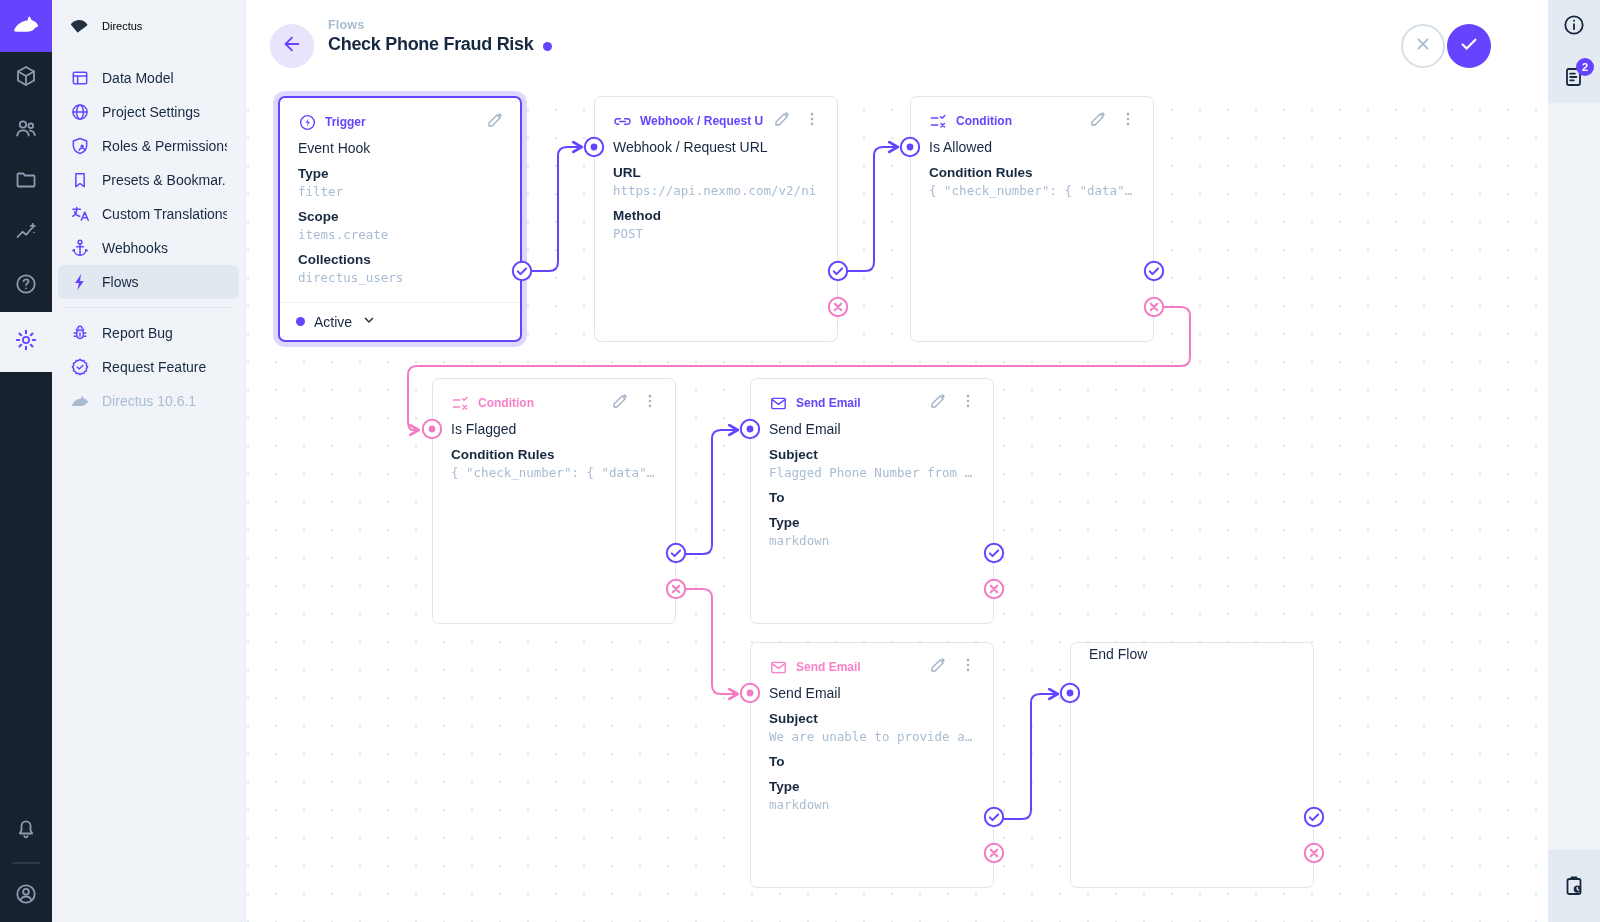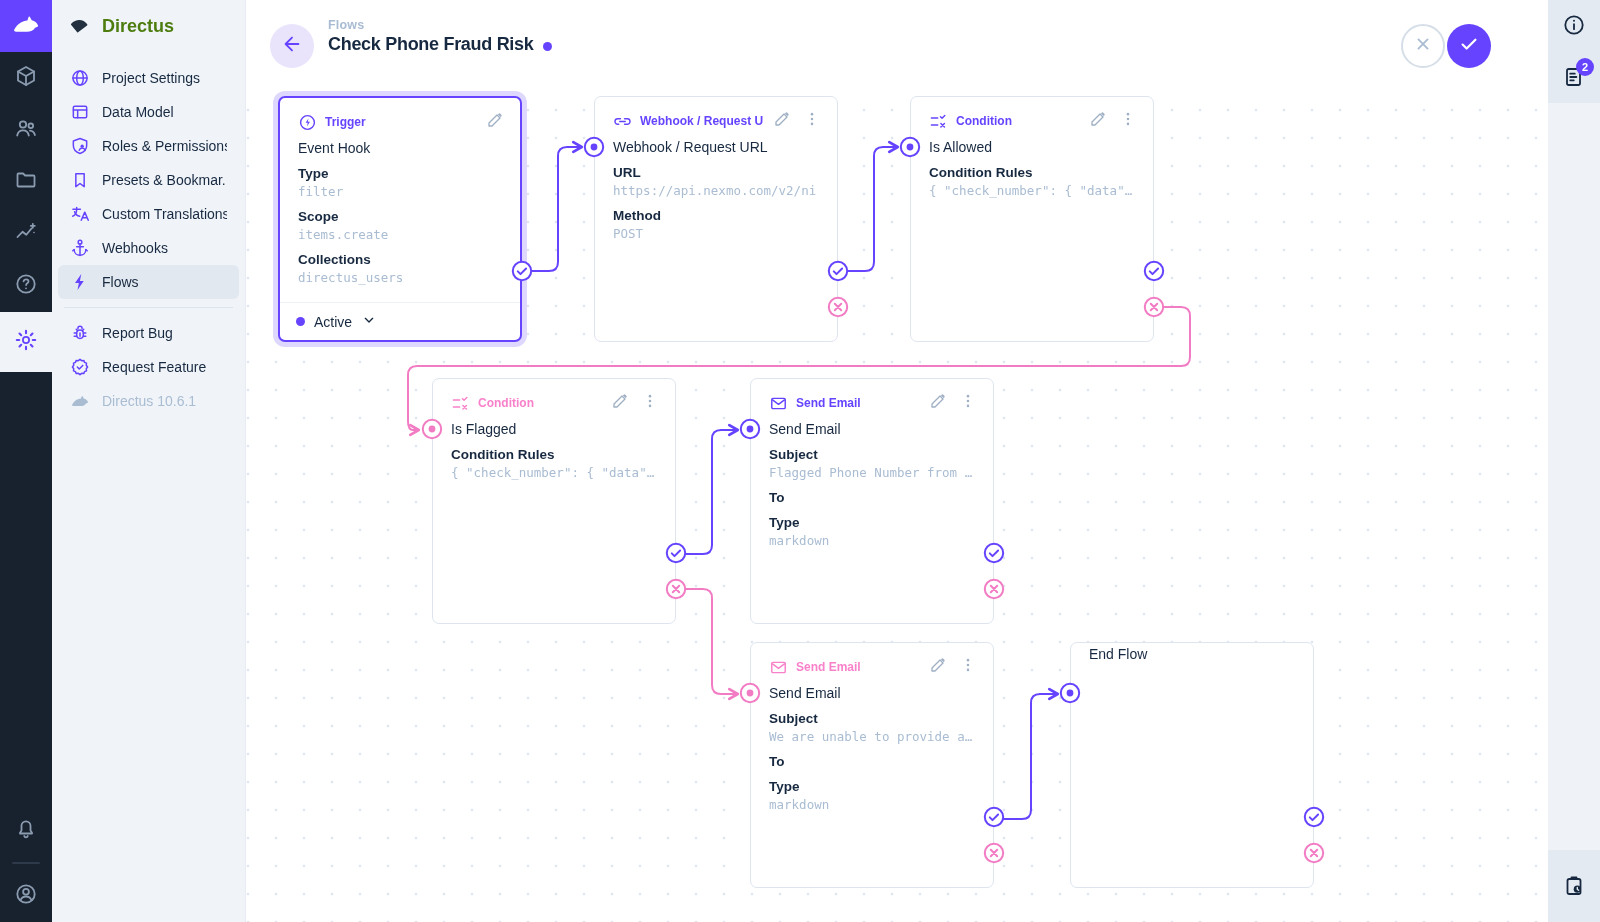--- a/index.html
+++ b/index.html
@@ -12,21 +12,21 @@
   .logo-cell { width:52px; height:52px; background:#6644ff; display:flex; align-items:center; justify-content:center; cursor:pointer; }
   .module-cell { width:52px; height:52px; display:flex; align-items:center; justify-content:center; color:#8b9bb0; cursor:pointer; }
   .module-cell svg { width:24px; height:24px; }
   .module-cell.active { background:#f0f4f9; color:#6644ff; height:60px; }
   .module-spacer { flex:1; }
   .module-divider { height:2px; background:#2e3a49; margin:6px 12px; border-radius:1px; }
 
   
   .nav-panel { width:194px; background:#f0f4f9; flex-shrink:0; border-right:1px solid #e7ecf3; display:flex; flex-direction:column; }
   .nav-header { height:52px; display:flex; align-items:center; padding:0 16px; gap:12px; }
-  .nav-header .nav-title { font-size:18px; font-weight:700; color:#4d7c0f; }
+  .nav-header .nav-title { font-size:11px; font-weight:400; color:#000000; }
   .nav-items { padding-top:9px; }
   .nav-item { height:34px; display:flex; align-items:center; gap:12px; padding:0 12px; margin:0 6px; border-radius:6px; cursor:pointer; }
   .nav-item.active { background:#e2e8f0; }
   .nav-item .nav-ic { width:20px; height:20px; color:#6644ff; flex-shrink:0; }
   .nav-item .nav-ic svg { width:20px; height:20px; }
   .nav-item .nav-label { font-size:14px; font-weight:500; color:#172940; white-space:nowrap; overflow:hidden; }
   .nav-item.muted .nav-ic { color:#a9bcd2; }
   .nav-item.muted .nav-label { color:#a9bcd2; }
   .nav-divider { height:1px; background:#dce3ec; margin:8px 12px; }
 
@@ -157,32 +157,32 @@
   <div class="nav-panel">
     <div class="nav-header">
       <span class="nav-ic" id="project-icon" style="width:22px;height:22px;color:#22303f"><svg viewBox="0 0 24 24" fill="currentColor">
             <path d="M3.5 9.5C9 3.8 17 4.5 21 10.2c.3.4.2.9-.2 1.2l-9.8 7.4c-.5.4-1.2.2-1.4-.4L3.3 10.6c-.2-.4-.1-.8.2-1.1z"></path>
           </svg></span>
       <span class="nav-title">Directus</span>
     </div>
     <div class="nav-items" id="nav-items">
         <div class="nav-item">
           <span class="nav-ic"><svg viewBox="0 0 24 24" fill="none" stroke="currentColor" stroke-width="1.8" stroke-linecap="round" stroke-linejoin="round">
+              <rect x="4" y="5" width="16" height="14" rx="1.6"></rect>
+              <path d="M4 9.5h16M9.2 9.5V19"></path>
+            </svg></span>
+          <span class="nav-label">Data Model</span>
+        </div>
+        <div class="nav-item">
+          <span class="nav-ic"><svg viewBox="0 0 24 24" fill="none" stroke="currentColor" stroke-width="1.8" stroke-linecap="round" stroke-linejoin="round">
               <circle cx="12" cy="12" r="8.5"></circle>
               <path d="M3.5 12h17"></path>
               <ellipse cx="12" cy="12" rx="4" ry="8.5"></ellipse>
             </svg></span>
           <span class="nav-label">Project Settings</span>
-        </div>
-        <div class="nav-item">
-          <span class="nav-ic"><svg viewBox="0 0 24 24" fill="none" stroke="currentColor" stroke-width="1.8" stroke-linecap="round" stroke-linejoin="round">
-              <rect x="4" y="5" width="16" height="14" rx="1.6"></rect>
-              <path d="M4 9.5h16M9.2 9.5V19"></path>
-            </svg></span>
-          <span class="nav-label">Data Model</span>
         </div>
         <div class="nav-item">
           <span class="nav-ic"><svg viewBox="0 0 24 24" fill="none" stroke="currentColor" stroke-width="1.8" stroke-linecap="round" stroke-linejoin="round">
               <path d="M12 3l8 3v5.5c0 4.8-3.4 8-8 9.5-4.6-1.5-8-4.7-8-9.5V6l8-3z"></path>
               <circle cx="14.6" cy="12.2" r="2" fill="currentColor" stroke="none"></circle>
               <path d="M11 17c.6-1.6 2-2.5 3.6-2.5s3 .9 3.6 2.5"></path>
             </svg></span>
           <span class="nav-label">Roles &amp; Permissions</span>
         </div>
         <div class="nav-item">

